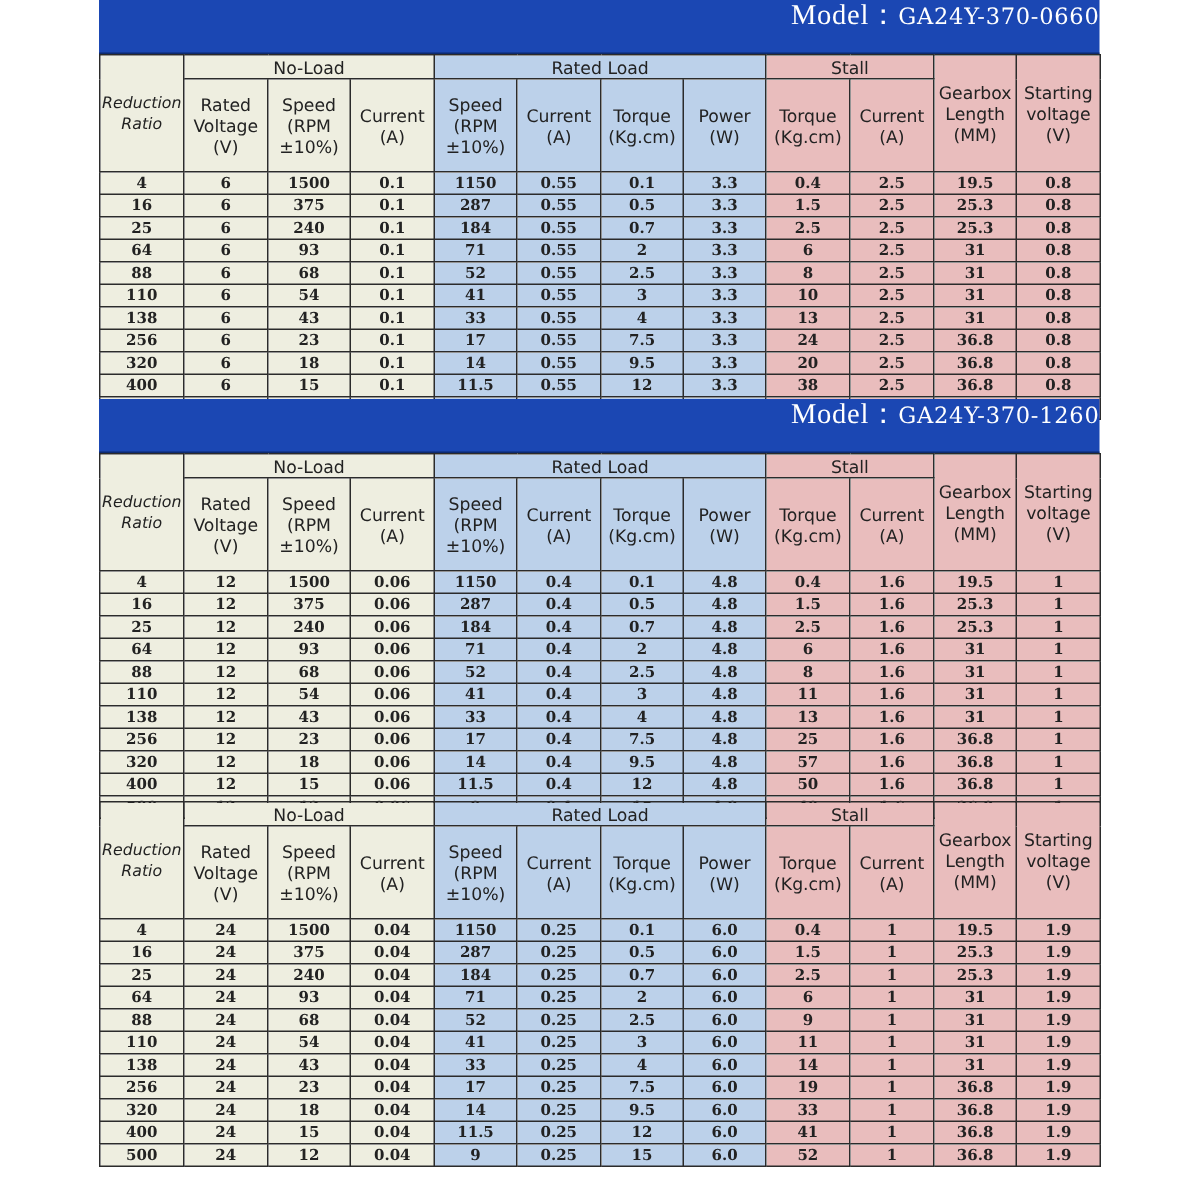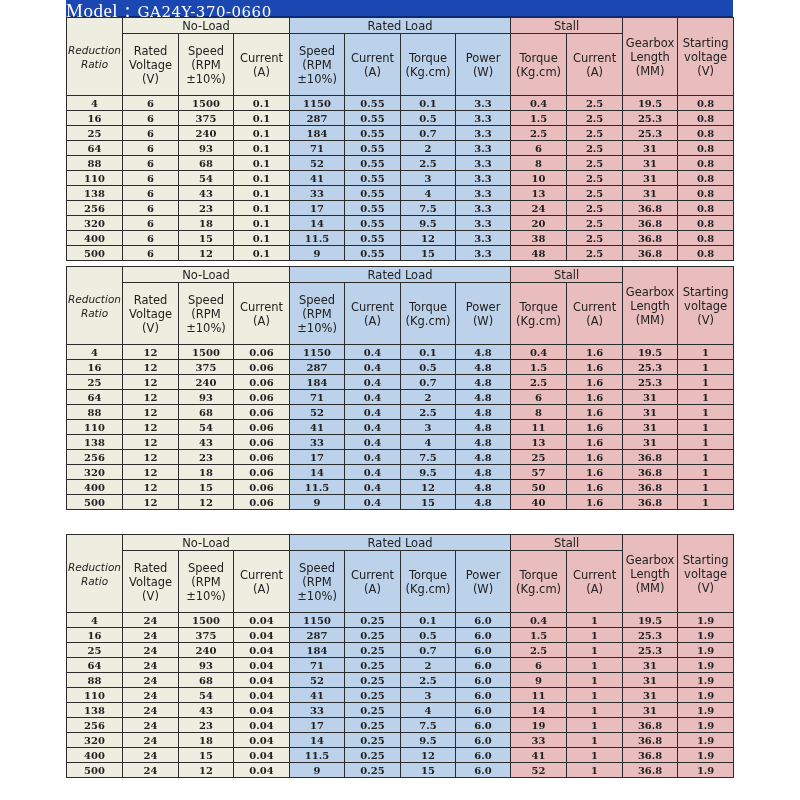--- a/index.html
+++ b/index.html
@@ -1,18 +1,18 @@
 <!DOCTYPE html>
 <html><head>
 <meta charset="utf-8">
 <style>
   html, body { margin:0; padding:0; background:#ffffff; }
   body { width:800px; height:800px; overflow:hidden; position:relative; font-family:"DejaVu Sans", sans-serif; }
   .spec { position:absolute; left:66px; width:667px; }
-  .title-bar { height:17px; background:#1b47b3; color:#ffffff; text-align:left; font-family:"Liberation Serif", serif; font-size:19px; line-height:22px; letter-spacing:0.5px; border-bottom:1px solid #0d2a70; box-sizing:border-box; }
+  .title-bar { height:36px; background:#1b47b3; color:#ffffff; text-align:right; font-family:"Liberation Serif", serif; font-size:19px; line-height:22px; letter-spacing:0.5px; border-bottom:1px solid #0d2a70; box-sizing:border-box; }
   .title-bar .model { font-family:"Liberation Serif", serif; }
   .title-bar .code { font-family:"DejaVu Serif", serif; font-size:15px; letter-spacing:0.5px; }
   table { border-collapse:collapse; width:667px; table-layout:fixed; }
   td, th { border:1px solid #2b2b2b; padding:0; text-align:center; overflow:hidden; white-space:nowrap; }
   th { font-family:"DejaVu Sans", sans-serif; font-weight:normal; font-size:11.5px; color:#222; line-height:14px; }
   th.group { height:15px; font-size:11.5px; line-height:14px;margin-top:20px; }
   th.sub { height:61px; }
   td { font-family:"DejaVu Serif", serif; font-size:10px; height:14px; line-height:13px; color:#222; font-weight:bold; }
   .c-beige { background:#eeeee0; }
   .c-blue { background:#bcd1ea; }
@@ -216,20 +216,23 @@
             <td class="c-pink">48</td>
             <td class="c-pink">2.5</td>
             <td class="c-pink">36.8</td>
             <td class="c-pink">0.8</td>
           </tr>
         </tbody>
     </table>
   </div>
 
   <div class="spec" style="top: 266px;">
+    <div class="title-bar">
+      <span class="model">Model：</span><span class="code">GA24Y-370-1260</span>
+    </div>
     <table>
       <colgroup>
         <col style="width:56px">
           <col style="width:56px">
           <col style="width:55px">
           <col style="width:56px">
         <col style="width:55px">
           <col style="width:56px">
           <col style="width:55px">
           <col style="width:55px">

